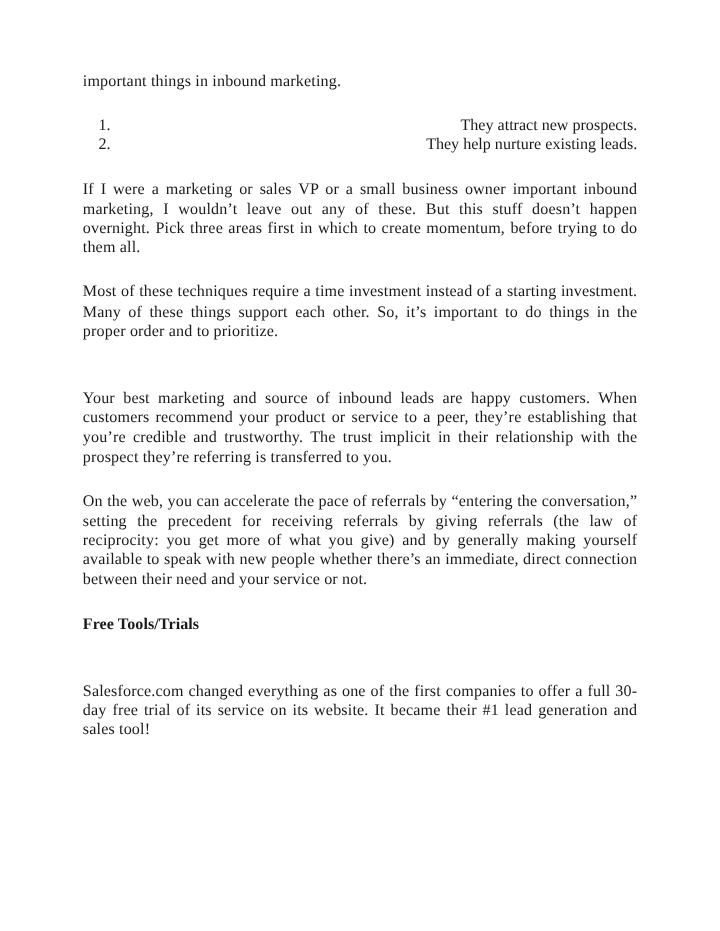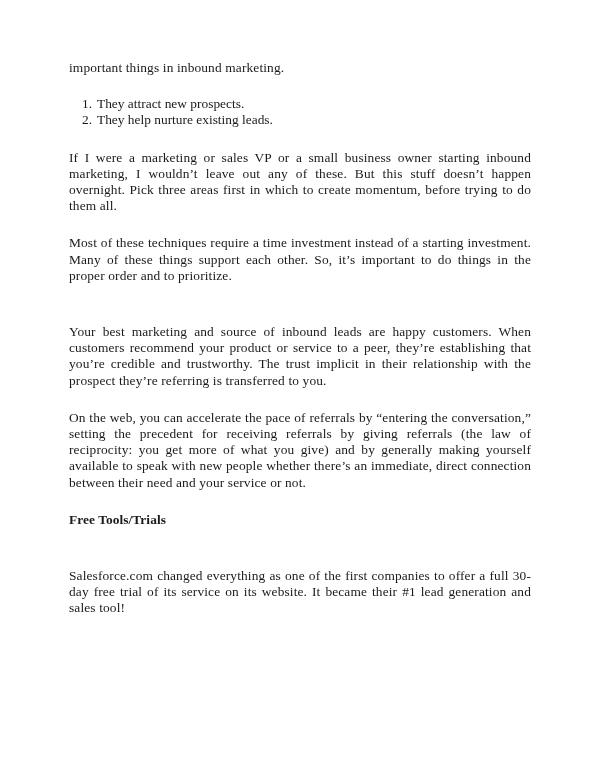--- a/index.html
+++ b/index.html
@@ -50,21 +50,21 @@
     padding: 0;
     list-style: none;
     counter-reset: li;
   }
   ol.numbered-list li {
     counter-increment: li;
     position: relative;
     font-size: 13.4px;
     line-height: 16.2px;
     padding-left: 28px;
-    text-align: left;
+    text-align: right;
   }
   ol.numbered-list li::before {
     content: counter(li) ".";
     position: absolute;
     left: 13px;
     width: 16px;
     text-align: left;
   }
 </style>
 </head>
@@ -77,21 +77,21 @@
 
     <div class="gap-md"></div>
 
     <ol class="numbered-list">
       <li>They attract new prospects.</li>
       <li>They help nurture existing leads.</li>
     </ol>
 
     <div class="gap-lg"></div>
 
-    <p class="body-par">If I were a marketing or sales VP or a small business owner starting inbound marketing, I wouldn’t leave out any of these. But this stuff doesn’t happen overnight. Pick three areas first in which to create momentum, before trying to do them all.</p>
+    <p class="body-par">If I were a marketing or sales VP or a small business owner important inbound marketing, I wouldn’t leave out any of these. But this stuff doesn’t happen overnight. Pick three areas first in which to create momentum, before trying to do them all.</p>
 
     <div class="gap-lg"></div>
 
     <p class="body-par">Most of these techniques require a time investment instead of a starting investment. Many of these things support each other. So, it’s important to do things in the proper order and to prioritize.</p>
 
     <div class="gap-heading-before"></div>
 
 
     <div class="gap-heading-after"></div>
 

